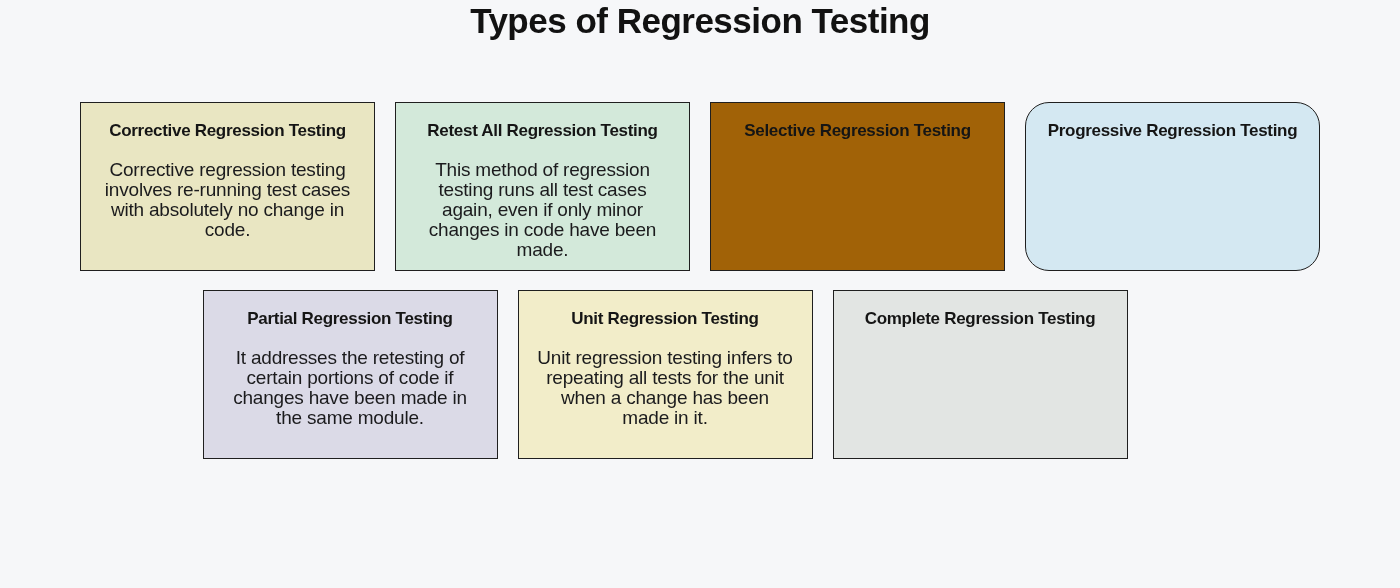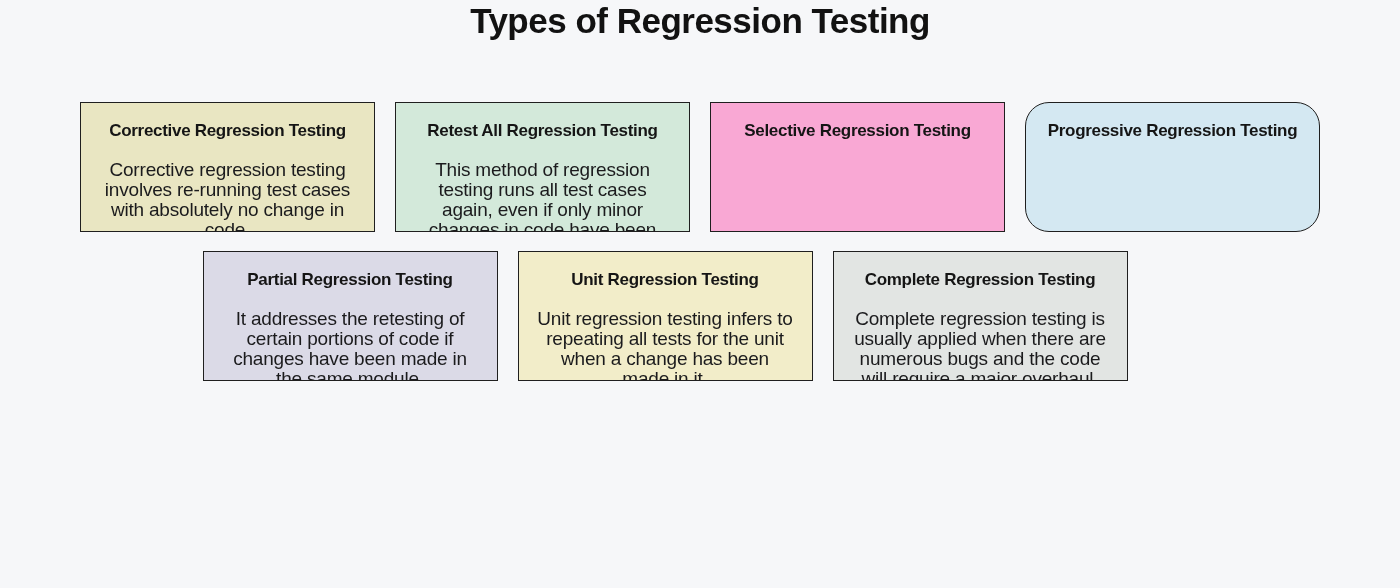--- a/index.html
+++ b/index.html
@@ -23,21 +23,21 @@
     justify-content: center;
     gap: 20px;
   }
   .row-top { margin-top: 60px; }
   .row-bottom {
     margin-top: 19px;
     transform: translateX(-35px);
   }
   .card {
     width: 295px;
-    height: 130px;
+    height: 169px;
     border: 1.5px solid #1f1f1f;
     padding: 17px 18px 12px 18px;
     text-align: center;
     overflow: hidden;
   }
   .card-title {
     font-size: 17px;
     line-height: 21px;
     font-weight: 700;
     letter-spacing: -0.3px;
@@ -58,34 +58,33 @@
 
 <div class="row row-top">
   <div class="card" style="background-color: rgb(233, 230, 194);">
     <div class="card-title">Corrective Regression Testing</div>
     <div class="card-body">Corrective regression testing involves re-running test cases with absolutely no change in code.</div>
   </div>
   <div class="card" style="background-color: rgb(211, 233, 218);">
     <div class="card-title">Retest All Regression Testing</div>
     <div class="card-body">This method of regression testing runs all test cases again, even if only minor changes in code have been made.</div>
   </div>
-  <div class="card" style="background-color: #f9a8d4;">
+  <div class="card" style="background-color: #a16207;">
     <div class="card-title">Selective Regression Testing</div>
   </div>
   <div class="card" style="background-color: rgb(212, 232, 242); border-radius: 24px;">
     <div class="card-title">Progressive Regression Testing</div>
   </div>
 </div>
 
 <div class="row row-bottom">
   <div class="card" style="background-color: rgb(219, 218, 231);">
     <div class="card-title">Partial Regression Testing</div>
     <div class="card-body">It addresses the retesting of certain portions of code if changes have been made in the same module.</div>
   </div>
   <div class="card" style="background-color: rgb(242, 237, 201);">
     <div class="card-title">Unit Regression Testing</div>
     <div class="card-body">Unit regression testing infers to repeating all tests for the unit when a change has been made in it.</div>
   </div>
   <div class="card" style="background-color: rgb(226, 229, 227);">
     <div class="card-title">Complete Regression Testing</div>
-    <div class="card-body">Complete regression testing is usually applied when there are numerous bugs and the code will require a major overhaul.</div>
   </div>
 </div>
 
 </body></html>

